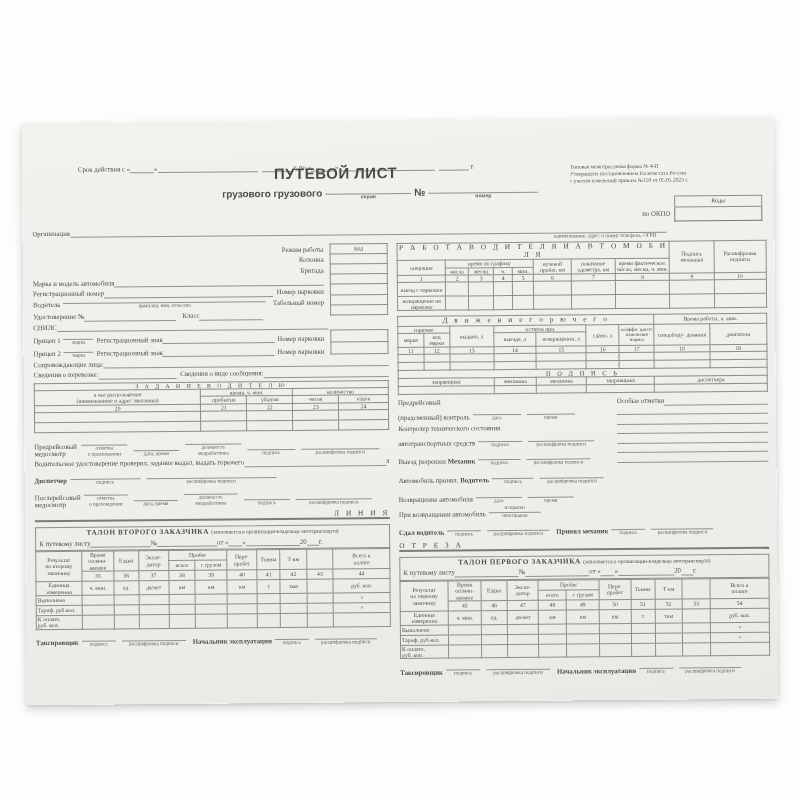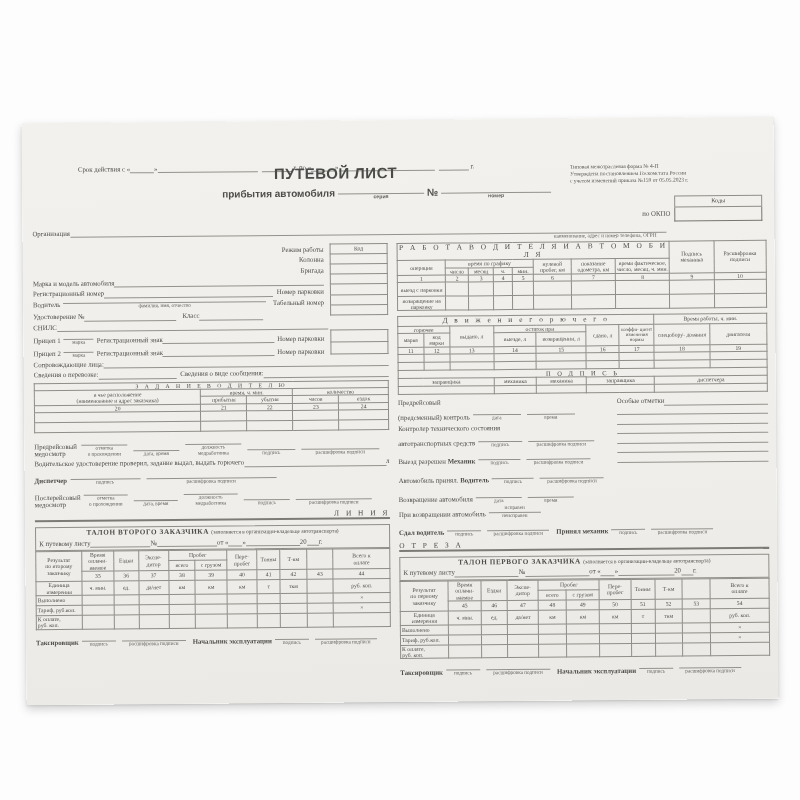--- a/index.html
+++ b/index.html
@@ -61,21 +61,21 @@
 </head>
 <body>
 
 <div class="sheet">
  <div class="inner">
 
   <div class="hdr">
     <div class="titleblock">
       <div class="t1">ПУТЕВОЙ ЛИСТ</div>
       <div class="t2">
-        <span>прибытия автомобиля</span>
+        <span>грузового грузового</span>
         <span class="sig" style="width:86px;">
               <span class="ln"></span>
               <span class="hint">серия</span>
             </span>
         <span>№</span>
         <span class="sig" style="width:110px;">
               <span class="ln"></span>
               <span class="hint">номер</span>
             </span>
       </div>

